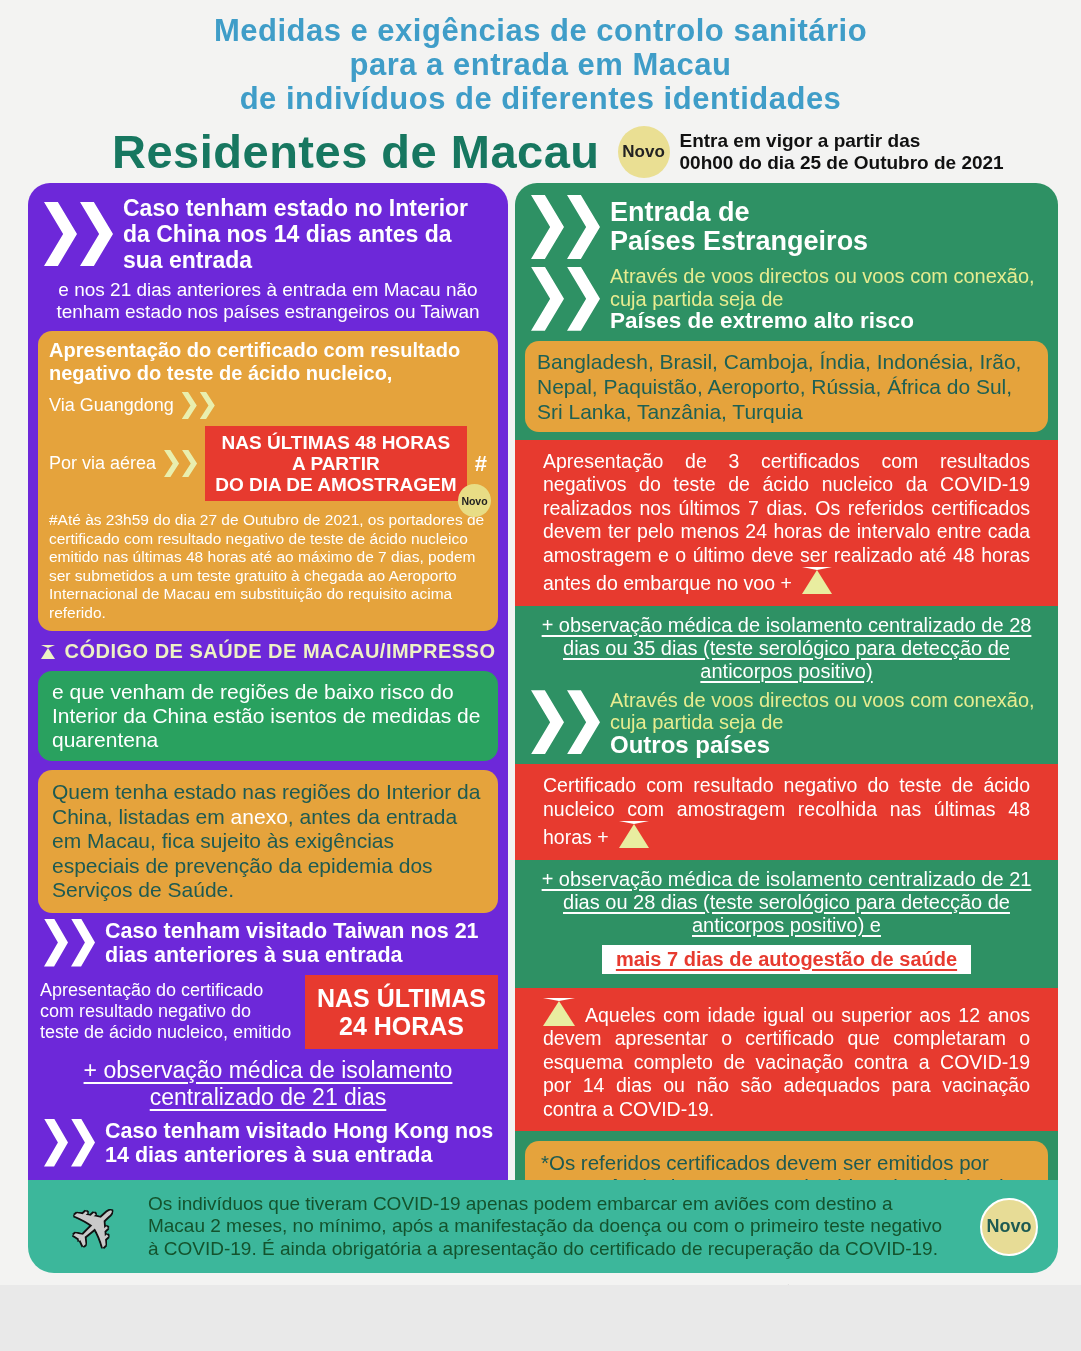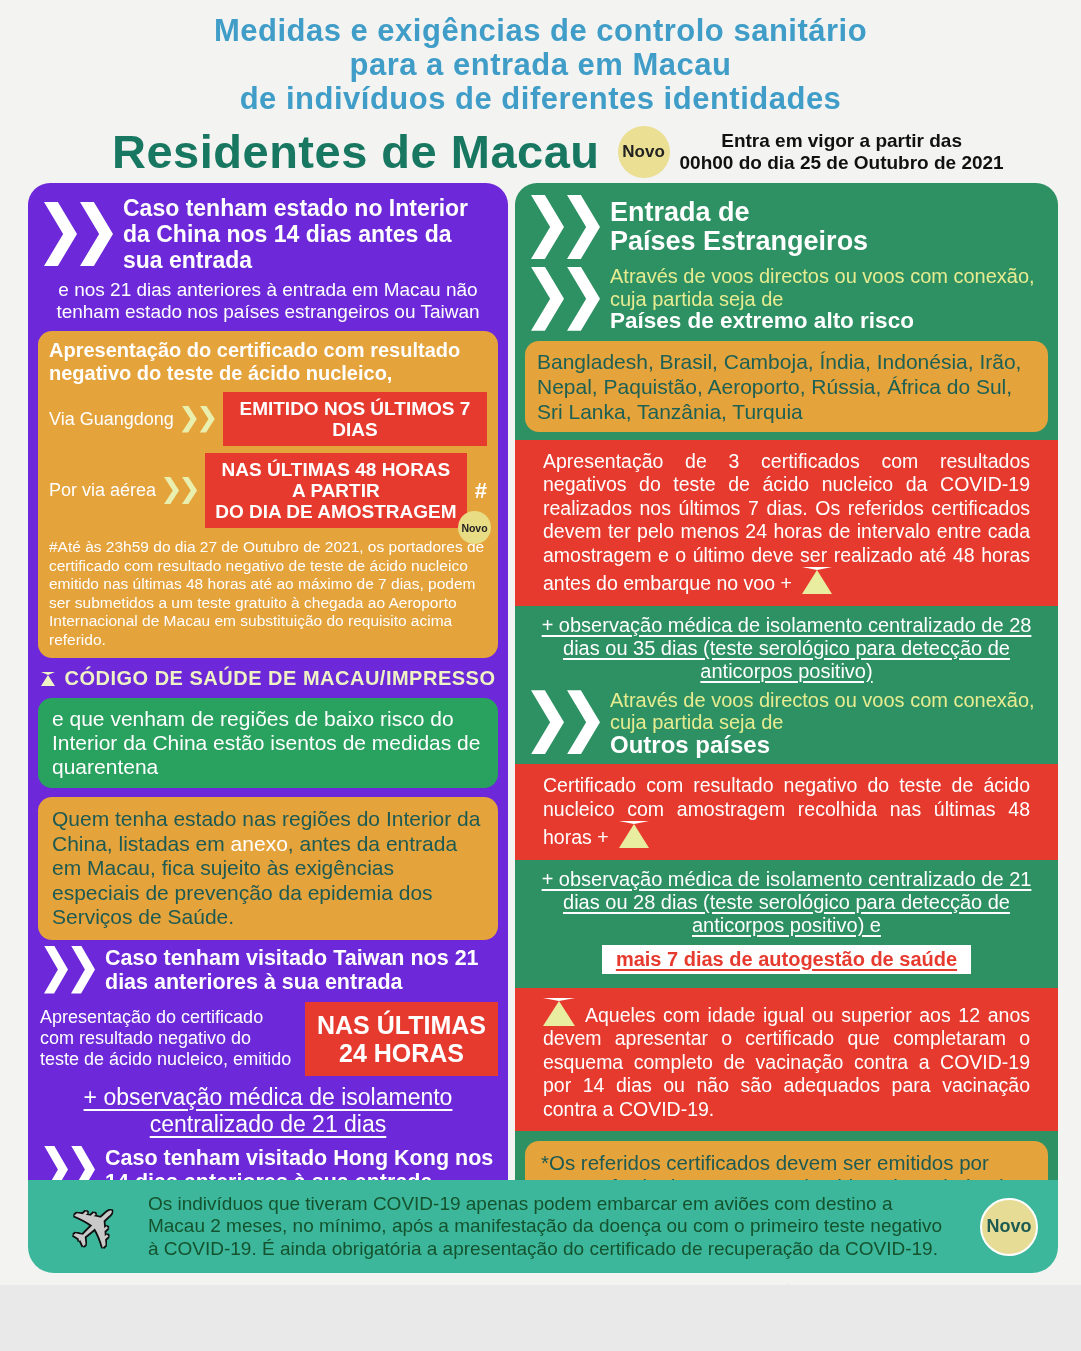--- a/index.html
+++ b/index.html
@@ -3,21 +3,21 @@
 <meta charset="utf-8">
 <style>
   * { margin:0; padding:0; box-sizing:border-box; }
   html,body { background:#e9e9e9; }
   body { font-family:"Liberation Sans", sans-serif; }
   .page { position:relative; width:1081px; height:1285px; background:#f3f3f2; margin:0 auto; overflow:hidden; }
 
   
   .title { margin-top:14px; text-align:center; color:#3f9dc8; font-weight:bold;
            font-size:31px; line-height:34px; letter-spacing:.5px; }
-  .subtitle-row { display:flex; align-items:center; margin:8px 0 0 112px;text-align:center; }
+  .subtitle-row { display:flex; align-items:center; margin:8px 0 0 112px; }
   .subtitle-row h1 { color:#177760; font-size:47px; font-weight:bold; letter-spacing:.5px; }
   .novo { border-radius:50%; background:#eadf93; color:#222; display:flex;
           align-items:center; justify-content:center; font-weight:bold; flex:none; }
   .novo-lg { width:52px; height:52px; font-size:17px; margin:0 10px 0 18px; }
   .effective { color:#111; font-weight:bold; font-size:19px; line-height:22px; }
 
   
   .panel { position:absolute; top:183px; overflow:hidden; }
   .panel.left  { left:28px;  width:480px; height:997px; background:#6d28d9;
                  border-radius:22px 22px 0 0; display:flex; flex-direction:column; }
@@ -157,21 +157,20 @@
     <p class="wsub">e nos 21 dias anteriores à entrada em Macau não tenham estado nos países estrangeiros ou Taiwan</p>
 
     <div class="obox cert">
       <p class="cert-intro">Apresentação do certificado com resultado negativo do teste de ácido nucleico,</p>
       <div class="crow">
         <span class="clabel">Via Guangdong</span>
         <div class="chevs chevs-sm">
             <i></i>
             <i></i>
           </div>
-        <span class="rbadge">EMITIDO NOS ÚLTIMOS 7 DIAS</span>
       </div>
       <div class="crow">
         <span class="clabel">Por via aérea</span>
         <div class="chevs chevs-sm">
             <i></i>
             <i></i>
           </div>
         <span class="rbadge">
           <span style="display:block">NAS ÚLTIMAS 48 HORAS A PARTIR</span>
           <span style="display:block">DO DIA DE AMOSTRAGEM</span>

